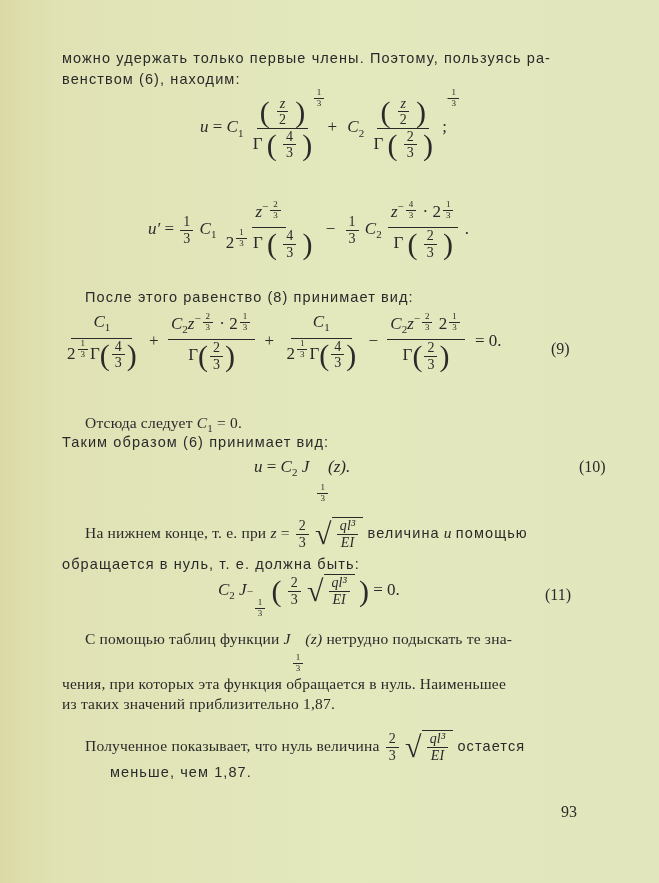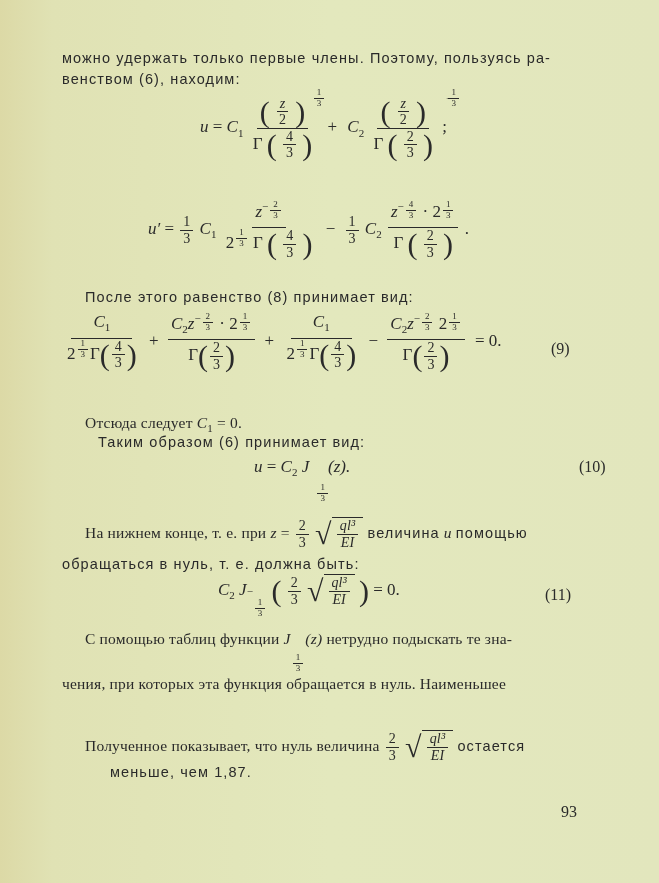--- a/index.html
+++ b/index.html
@@ -223,21 +223,21 @@
     <span>0.</span>
   </div>
   <div class="eqno" style="left:551px; top:340px;">(9)</div>
 
   <div class="line" style="left:85px; top:414px;">
     <span>Отсюда следует</span>
     <span class="it">C</span><span class="sub">1</span>
     <span>=</span>
     <span>0.</span>
   </div>
-  <div class="line narrow" style="left:62px; top:434px;margin-left:36px;">Таким образом (6) принимает вид:</div>
+  <div class="line narrow" style="left:62px; top:434px;">Таким образом (6) принимает вид:</div>
 
   <div class="eq" style="left:254px; top:457px;">
     <span class="it">u</span>
     <span>=</span>
     <span class="it">C</span><span class="sub">2</span>
     <span class="it">J</span>
     <span class="frac tiny" style="vertical-align:-18px; margin:0 0 0 4px;">
         <span class="num">1</span>
         <span class="den">3</span>
       </span><span class="it">(z).</span>
@@ -253,21 +253,21 @@
         <span class="den">3</span>
       </span>
     <span class="sqrt"><span style="font-size:30px; vertical-align:middle;">√</span><span class="sqrt-body"><span class="frac it" style="font-size:14px;">
             <span class="num">ql³</span>
             <span class="den">EI</span>
           </span></span></span>
     <span class="narrow">величина</span>
     <span class="it">u</span>
     <span class="narrow">помощью</span>
   </div>
-  <div class="line narrow" style="left:62px; top:556px;">обращаться в нуль, т. е. должна быть:</div>
+  <div class="line narrow" style="left:62px; top:556px;">обращается в нуль, т. е. должна быть:</div>
 
   <div class="eq" style="left:218px; top:574px;">
     <span class="it">C</span><span class="sub">2</span>
     <span class="it">J</span><span class="small">−</span><span class="frac tiny" style="vertical-align:-10px;">
         <span class="num">1</span>
         <span class="den">3</span>
       </span>
     <span class="paren">(</span>
     <span class="frac" style="font-size:14px;">
         <span class="num">2</span>
@@ -285,20 +285,21 @@
 
   <div class="line" style="left:85px; top:630px;">
     <span>С помощью таблиц функции</span>
     <span class="it">J</span><span class="frac tiny" style="vertical-align:-16px;">
         <span class="num">1</span>
         <span class="den">3</span>
       </span><span class="it">(z)</span>
     <span>нетрудно подыскать те зна-</span>
   </div>
   <div class="line" style="left:62px; top:675px;">чения, при которых эта функция обращается в нуль. Наименьшее</div>
+  <div class="line" style="left:62px; top:695px;">из таких значений приблизительно 1,87.</div>
 
   <div class="line" style="left:85px; top:730px;">
     <span>Полученное показывает, что нуль величина</span>
     <span class="frac" style="font-size:14px;">
         <span class="num">2</span>
         <span class="den">3</span>
       </span>
     <span class="sqrt"><span style="font-size:30px; vertical-align:middle;">√</span><span class="sqrt-body"><span class="frac it" style="font-size:14px;">
             <span class="num">ql³</span>
             <span class="den">EI</span>

